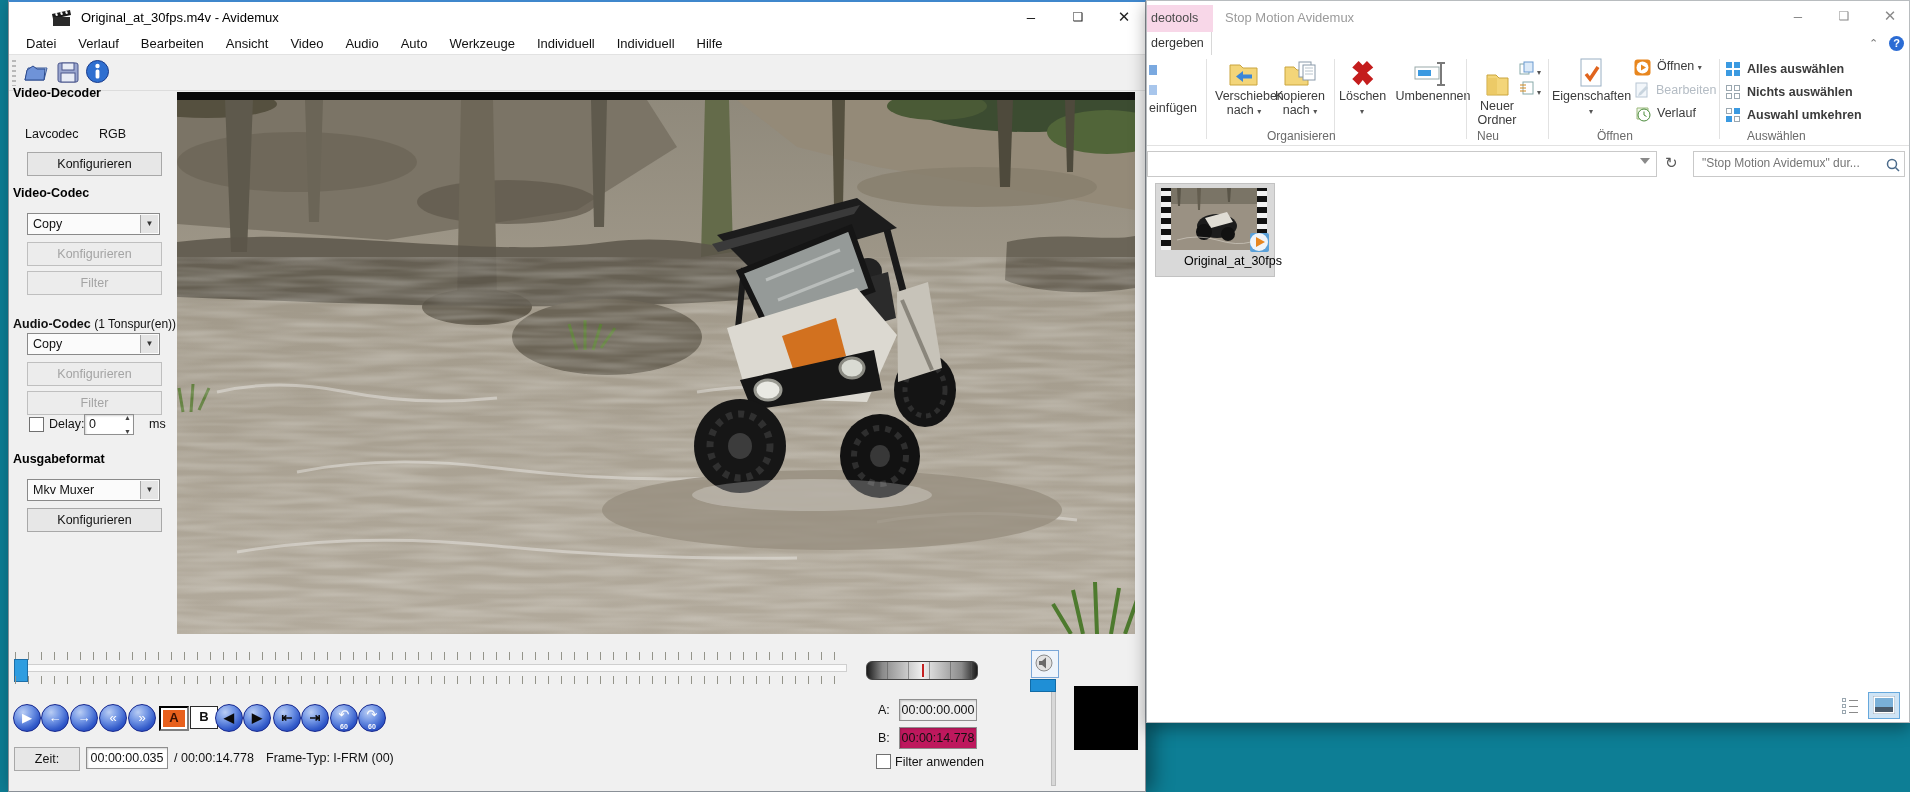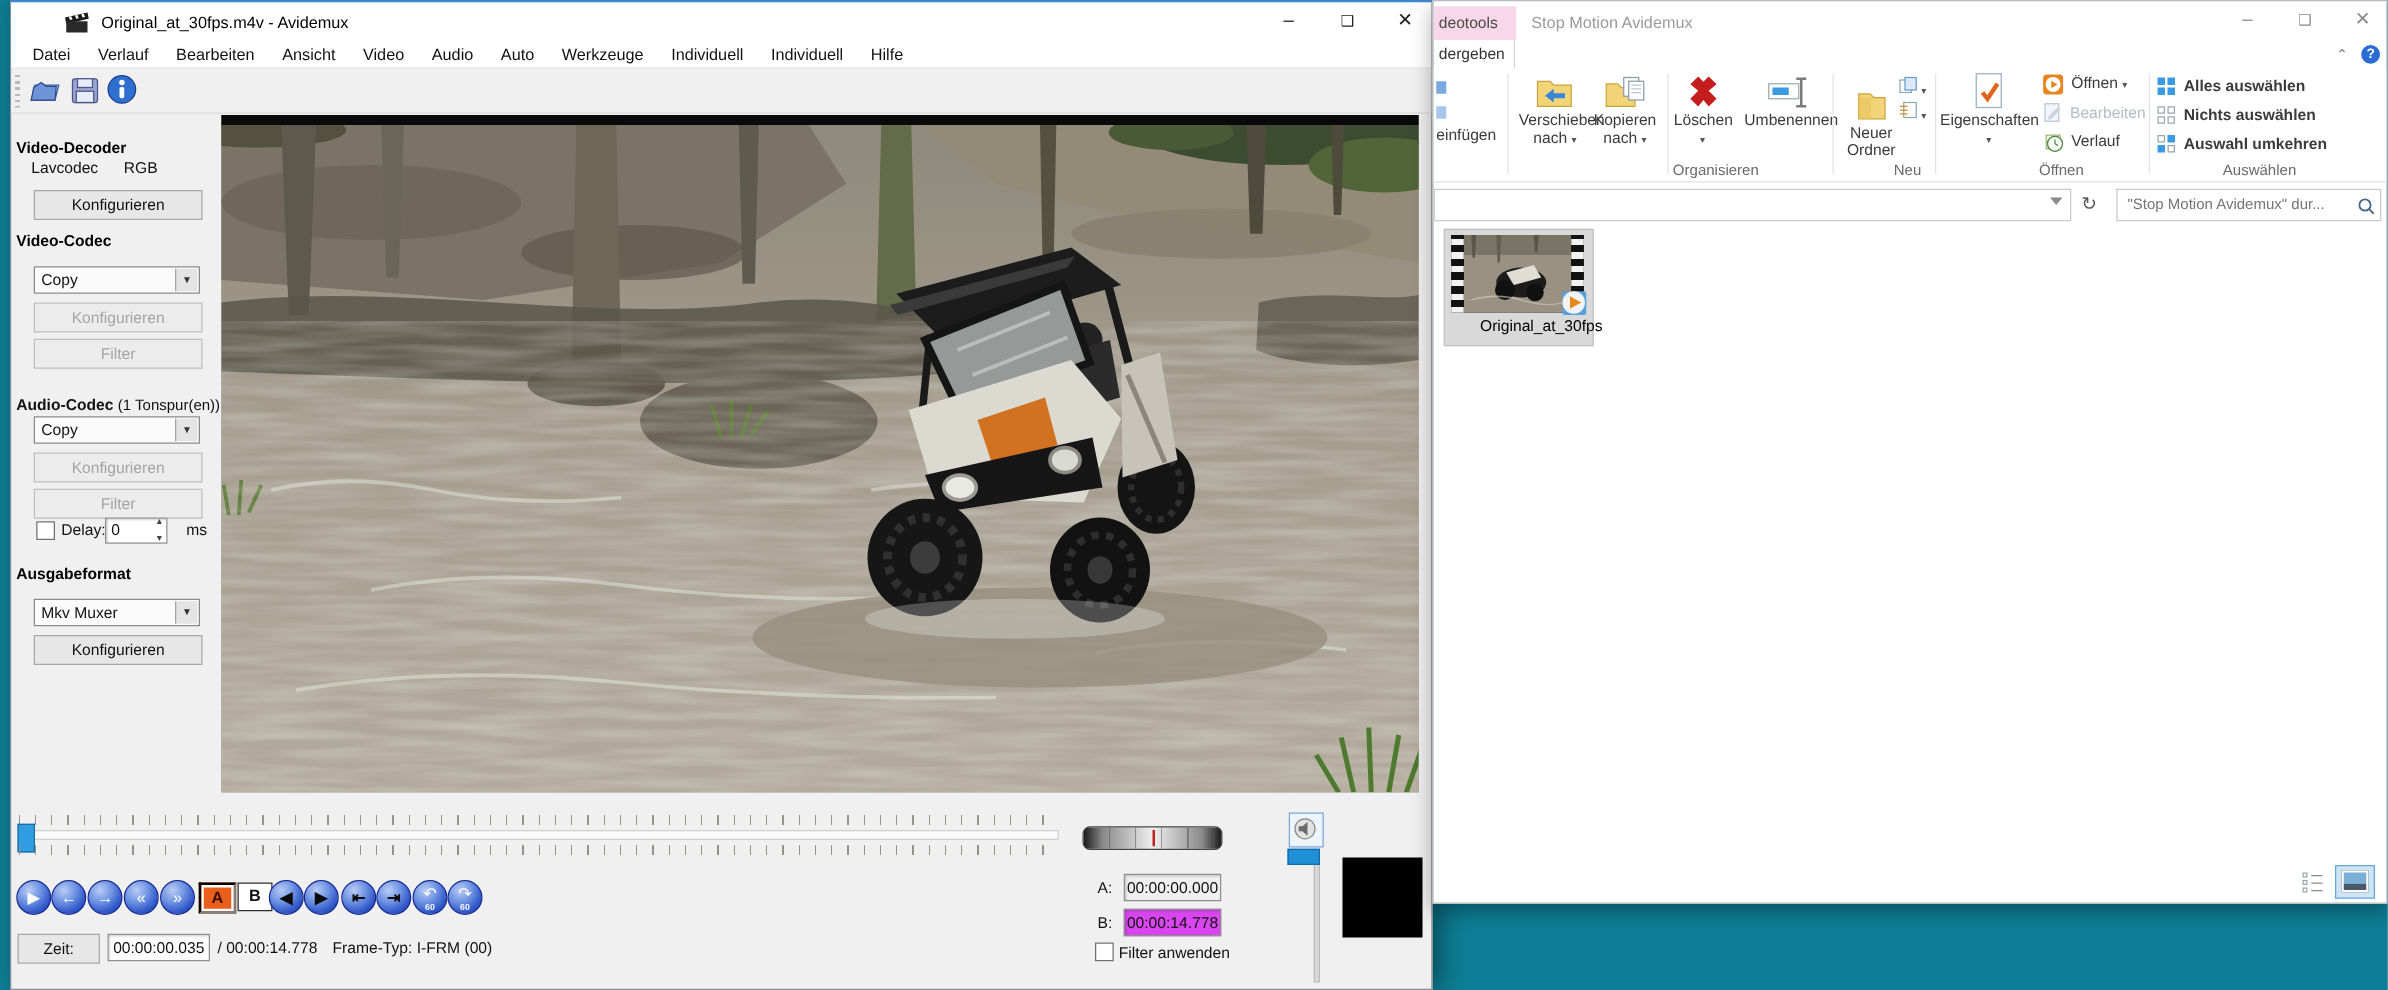--- a/index.html
+++ b/index.html
@@ -43,21 +43,21 @@
   
   .wheel{background:linear-gradient(90deg,#1b1b1b 0%,#8a8a8a 14%,#efefef 50%,#8a8a8a 86%,#1b1b1b 100%);
          border-radius:6px;border:1px solid #444;overflow:hidden;}
   .wheel .seg{position:absolute;inset:0;background:repeating-linear-gradient(90deg,transparent 0 20px,#55555588 20px 21px);}
   .wheel .mid{position:absolute;left:50%;top:2px;bottom:2px;width:2px;background:#c42020;}
   
   #exp{left:1146px;top:0;width:764px;height:723px;background:#fff;border:1px solid #b8bcbf;box-sizing:border-box;
        box-shadow:0 6px 16px rgba(0,0,0,.35);}
   .rlabel{font-size:12.5px;color:#3b3b3b;text-align:center;line-height:14px;}
   .rlabel.dis{color:#b4bcc4;}
-  .glabel{font-size:12px;color:#6a6a6a;text-align:right;}
+  .glabel{font-size:12px;color:#6a6a6a;text-align:left;}
   .vsep{width:1px;background:#e2e2e2;top:58px;height:80px;}
   .darr{font-size:8px;color:#555;}
   .srow{display:flex;align-items:center;gap:6px;height:16px;}
   .sq{width:6px;height:6px;display:inline-block;box-sizing:border-box;}
   .sqf{background:#3b9ae1;} .sqo{border:1px solid #9aa7b0;background:#fff;}
   .addr{border:1px solid #c9c9c9;background:#fff;box-sizing:border-box;}
   .thumb-film{background:#111;
      }
   .sprk{position:absolute;top:0;bottom:0;width:10px;
         background:repeating-linear-gradient(180deg,#111 0 3px,#f2f2f2 3px 8px,#111 8px 11px);}
@@ -109,21 +109,21 @@
         <rect x="7" y="3" width="12" height="7" fill="#e8ecf6" stroke="#4a568c"></rect>
         <rect x="6" y="13" width="14" height="9" fill="#e8ecf6" stroke="#4a568c"></rect>
       </svg>
       <svg class="abs" style="left:76px;top:3px" width="25" height="25" viewBox="0 0 25 25">
         <circle cx="12.5" cy="12.5" r="11" fill="#2f6fd0" stroke="#1a3c8c"></circle>
         <circle cx="12.5" cy="7" r="2.2" fill="#fff"></circle>
           <rect x="10.6" y="10.5" width="3.8" height="9" rx="1.5" fill="#fff"></rect>
       </svg>
     </div>
 
-    <div class="abs p-head" style="left:4px;top:109px">Video-Decoder</div>
+    <div class="abs p-head" style="left:4px;top:84px">Video-Decoder</div>
     <span class="abs" style="left:16px;top:125px">Lavcodec</span>
     <span class="abs" style="left:90px;top:125px">RGB</span>
     <div class="abs btn" style="left:18px;top:150px;width:133px">Konfigurieren</div>
 
     <div class="abs p-head" style="left:4px;top:184px">Video-Codec</div>
     <div class="abs combo" style="left:18px;top:211px;width:126px">
       <span>Copy</span><span class="arr">▼</span>
     </div>
     <div class="abs btn dis" style="left:18px;top:240px;width:133px">Konfigurieren</div>
     <div class="abs btn dis" style="left:18px;top:269px;width:133px">Filter</div>
@@ -273,21 +273,21 @@
     <span class="abs" style="left:165px;top:749px">/ 00:00:14.778</span>
     <span class="abs" style="left:257px;top:749px">Frame-Typ:  I-FRM (00)</span>
 
     <div class="abs wheel" style="left:857px;top:659px;width:110px;height:17px">
       <div class="seg"></div>
         <div class="mid"></div>
     </div>
     <span class="abs" style="left:869px;top:701px">A:</span>
     <div class="abs sunken" style="left:890px;top:697px;width:76px;height:20px;text-align:center;line-height:20px;background:#efefef">00:00:00.000</div>
     <span class="abs" style="left:869px;top:729px">B:</span>
-    <div class="abs sunken" style="left:890px;top:725px;width:76px;height:20px;text-align:center;line-height:20px;background:#d946ef">00:00:14.778</div>
+    <div class="abs sunken" style="left:890px;top:725px;width:76px;height:20px;text-align:center;line-height:20px;background:#be185d">00:00:14.778</div>
     <div class="abs cb" style="left:867px;top:752px"></div>
     <span class="abs" style="left:886px;top:753px">Filter anwenden</span>
 
     <div class="abs" style="left:1022px;top:648px;width:26px;height:26px;border:1px solid #7aa7d8;background:#eef4fb">
       <svg width="24" height="24" viewBox="0 0 24 24">
         <circle cx="12" cy="12" r="8" fill="#e2e2e2" stroke="#8a8a8a"></circle>
         <polygon points="7,10 10,10 14,6.5 14,17.5 10,14 7,14" fill="#6a6a6a"></polygon>
       </svg>
     </div>
     <div class="abs" style="left:1042px;top:678px;width:3px;height:104px;background:#d8d8d8;border:1px solid #bdbdbd"></div>

